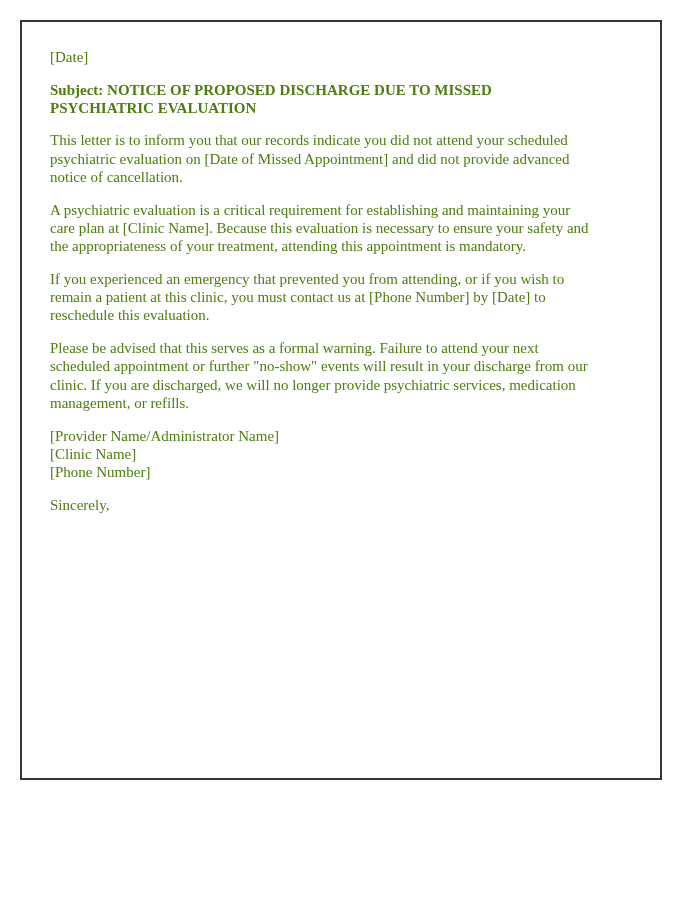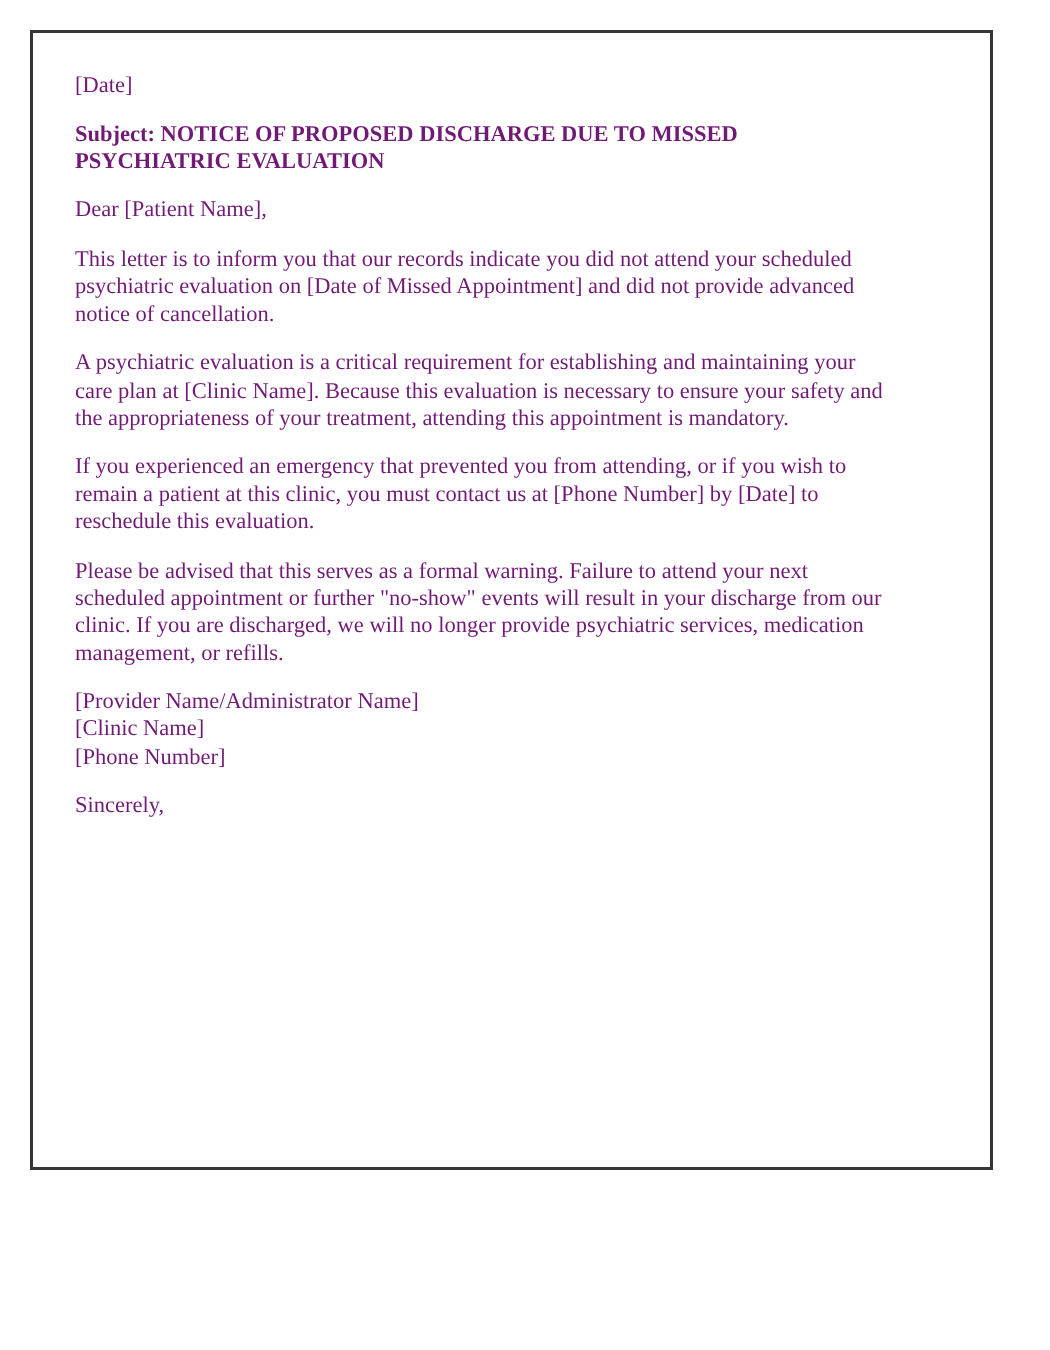--- a/index.html
+++ b/index.html
@@ -20,21 +20,21 @@
     top: 20px;
     width: 642px;
     height: 760px;
     box-sizing: border-box;
     border: 2px solid #363636;
     padding: 26px 30px 0 28px;
     background: #ffffff;
     font-family: "Liberation Serif", serif;
     font-size: 15px;
     line-height: 18.3px;
-    color: #701a75;
+    color: #4d7c0f;
   }
   .letter p {
     margin: 14.3px 0;
     white-space: pre-line; 
   }
   .letter p:first-child {
     margin-top: 0;
   }
   .recipient {
     margin-top: 18.3px !important;
@@ -47,21 +47,20 @@
 <body>
 
 <div class="page">
   <div class="letter">
     <p>[Date]</p>
 
 
     <p class="subject">Subject: NOTICE OF PROPOSED DISCHARGE DUE TO MISSED
 PSYCHIATRIC EVALUATION</p>
 
-    <p>Dear [Patient Name],</p>
 
     <p>This letter is to inform you that our records indicate you did not attend your scheduled
 psychiatric evaluation on [Date of Missed Appointment] and did not provide advanced
 notice of cancellation.</p>
 
     <p>A psychiatric evaluation is a critical requirement for establishing and maintaining your
 care plan at [Clinic Name]. Because this evaluation is necessary to ensure your safety and
 the appropriateness of your treatment, attending this appointment is mandatory.</p>
 
     <p>If you experienced an emergency that prevented you from attending, or if you wish to

